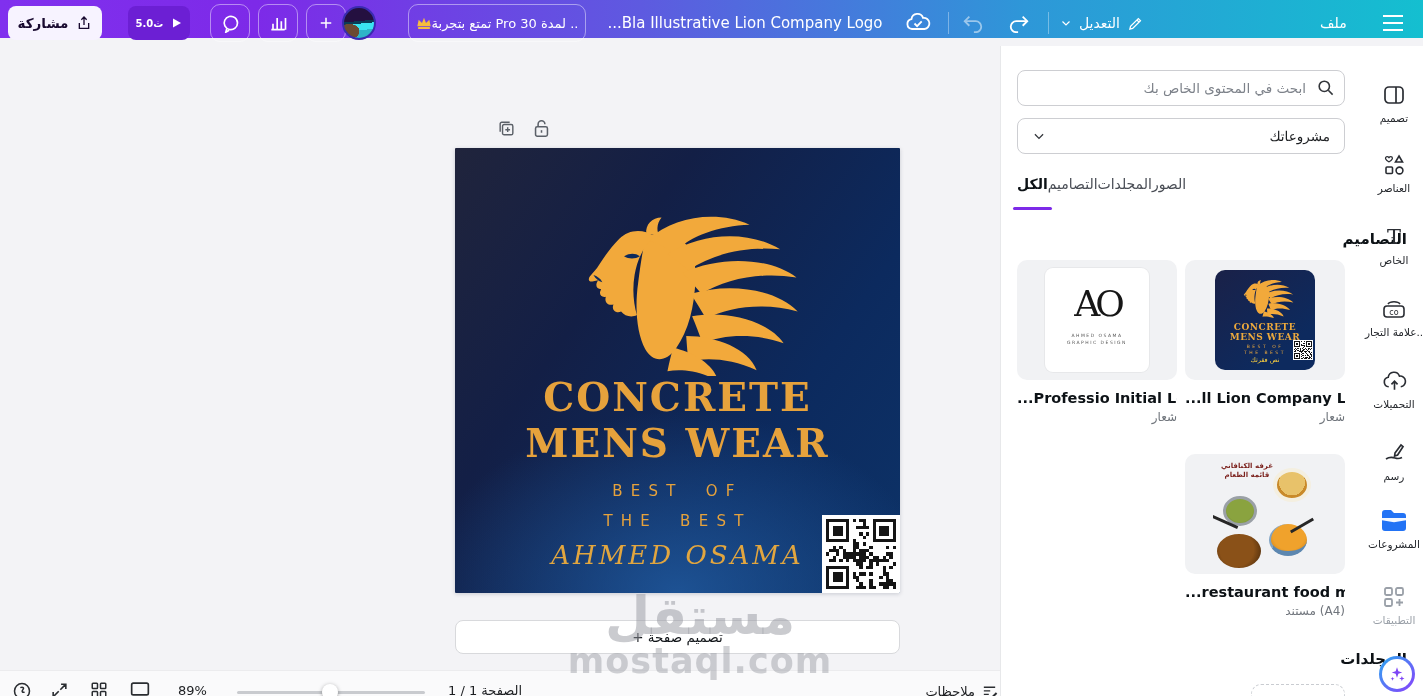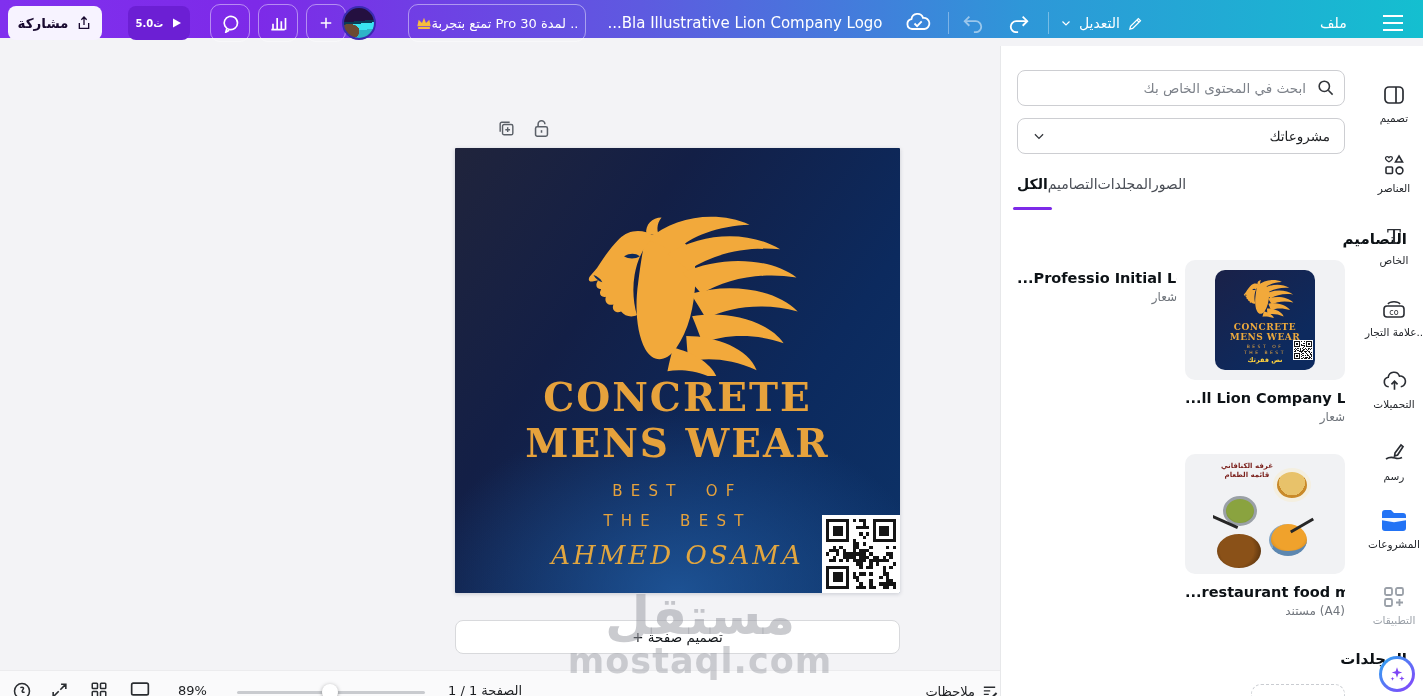--- a/index.html
+++ b/index.html
@@ -104,21 +104,21 @@
   .card-thumb { width:160px; height:120px; background:#f1f2f4; border-radius:10px; display:flex;
     align-items:center; justify-content:center; cursor:pointer; }
   .card-title { margin-top:10px; font-size:14.5px; font-weight:600; color:#0d1216; text-align:right;
     white-space:nowrap; overflow:hidden; direction:ltr; }
   .card-sub { margin-top:4px; font-size:12px; color:#70757c; text-align:right; }
 
   .mini-lion { width:100px; height:100px; border-radius:10px; overflow:hidden; position:relative;
     background:linear-gradient(140deg,#1a2148 0%,#0d2a5e 75%); text-align:center; }
   .ml-t { font-family:"DejaVu Serif","Liberation Serif",serif; font-weight:bold; color:#eda93c; font-size:9px; line-height:10px; letter-spacing:.5px; }
   .ml-s { color:#eda93c; font-size:4.5px; letter-spacing:2.5px; line-height:6px; }
-  .ml-ar { color:#ffd23e; font-size:6.5px; font-weight:bold; line-height:9px; }
+  .ml-ar { color:#ffd23e; font-size:6.5px; font-weight:normal; line-height:9px; }
   .qr-mini { position:absolute; right:2px; bottom:10px; width:20px; height:20px; background:#fff; padding:1px; }
 
   .mini-ao { width:104px; height:104px; background:#fff; border-radius:8px; box-shadow:0 0 0 1px rgba(0,0,0,.04);
     text-align:center; padding-top:16px; }
   .ao-mono { font-family:"DejaVu Serif","Liberation Serif",serif; font-size:36px; color:#161616; letter-spacing:-5px; line-height:40px; }
   .ao-line { font-size:4.5px; letter-spacing:1.5px; color:#5a5a5a; line-height:7px; }
 
   .mini-food { width:104px; height:112px; border-radius:8px; position:relative; overflow:hidden;
     background:linear-gradient(160deg,#eadfb9 0%,#e3d3a4 60%,#d9c globalization90 100%), #e6d8ad; }
   .food-txt { position:absolute; top:4px; left:8px; font-size:7px; font-weight:bold; color:#7a1f1a; text-align:center; line-height:9px; }
@@ -812,20 +812,27 @@
               <rect x="20" y="20" width="1" height="1" fill="#151515"></rect>
             </svg>
           </div>
       </div>
     </div>
     <div class="card-title">...ll Lion Company Logo</div>
     <div class="card-sub">شعار</div>
   </div>
 
   <div class="abs card-col" style="left:16px;top:214px">
+    <div class="card-thumb">
+      <div class="mini-ao">
+        <div class="ao-mono">AO</div>
+        <div class="ao-line" style="margin-top:8px">AHMED OSAMA</div>
+        <div class="ao-line">GRAPHIC DESIGN</div>
+      </div>
+    </div>
     <div class="card-title">...Professio Initial Logo</div>
     <div class="card-sub">شعار</div>
   </div>
 
   <div class="abs card-col" style="left:184px;top:408px">
     <div class="card-thumb">
       <div class="mini-food">
         <div class="food-txt">
           <div>غرفه الكنافاني</div>
           <div>قائمه الطعام</div>

